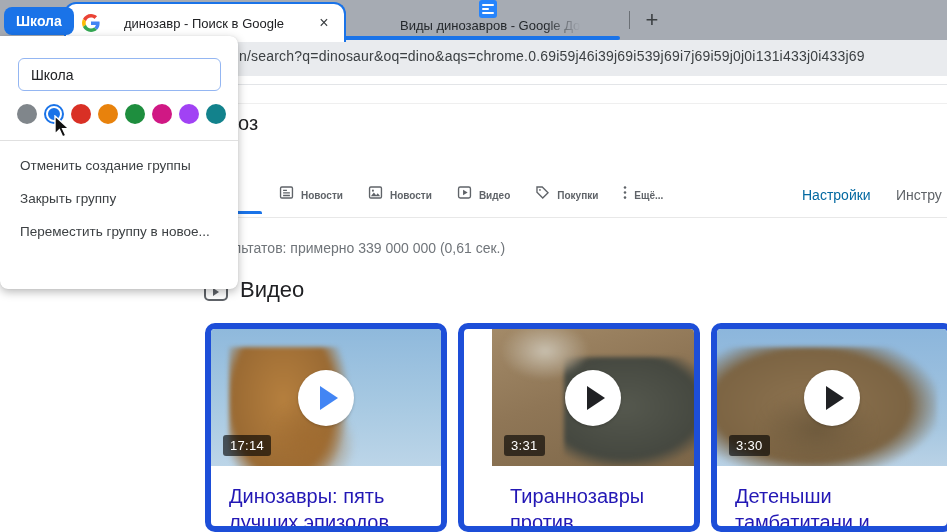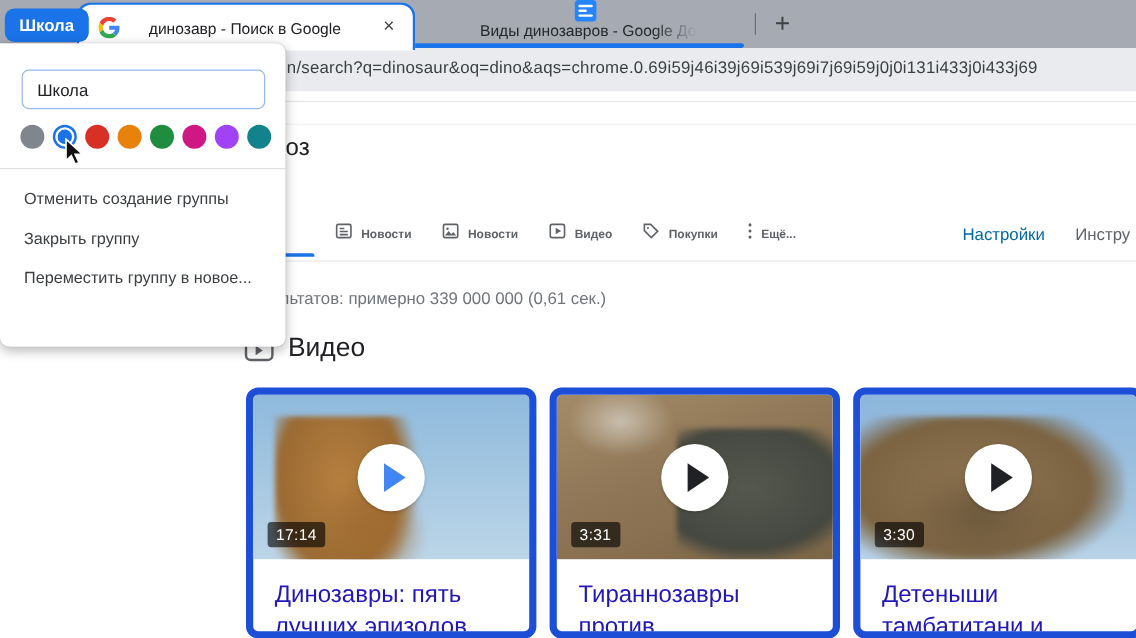--- a/index.html
+++ b/index.html
@@ -216,21 +216,21 @@
   <div class="cards" id="video-cards">
       <div class="video-card" style="left: 205px;">
         <div class="thumb t0">
           <div class="blob1"></div>
           <div class="blob2"></div>
           <div class="play-circle"></div>
           <div class="duration">17:14</div>
         </div>
         <div class="video-title">Динозавры: пять лучших эпизодов</div>
       </div>
-      <div class="video-card" style="left: 458px;">
+      <div class="video-card" style="left: 458px; padding-left: 28px;">
         <div class="thumb t1">
           <div class="blob1"></div>
           <div class="blob2"></div>
           <div class="play-circle"></div>
           <div class="duration">3:31</div>
         </div>
         <div class="video-title">Тираннозавры против трицератопсов</div>
       </div>
       <div class="video-card" style="left: 711px;">
         <div class="thumb t2">

